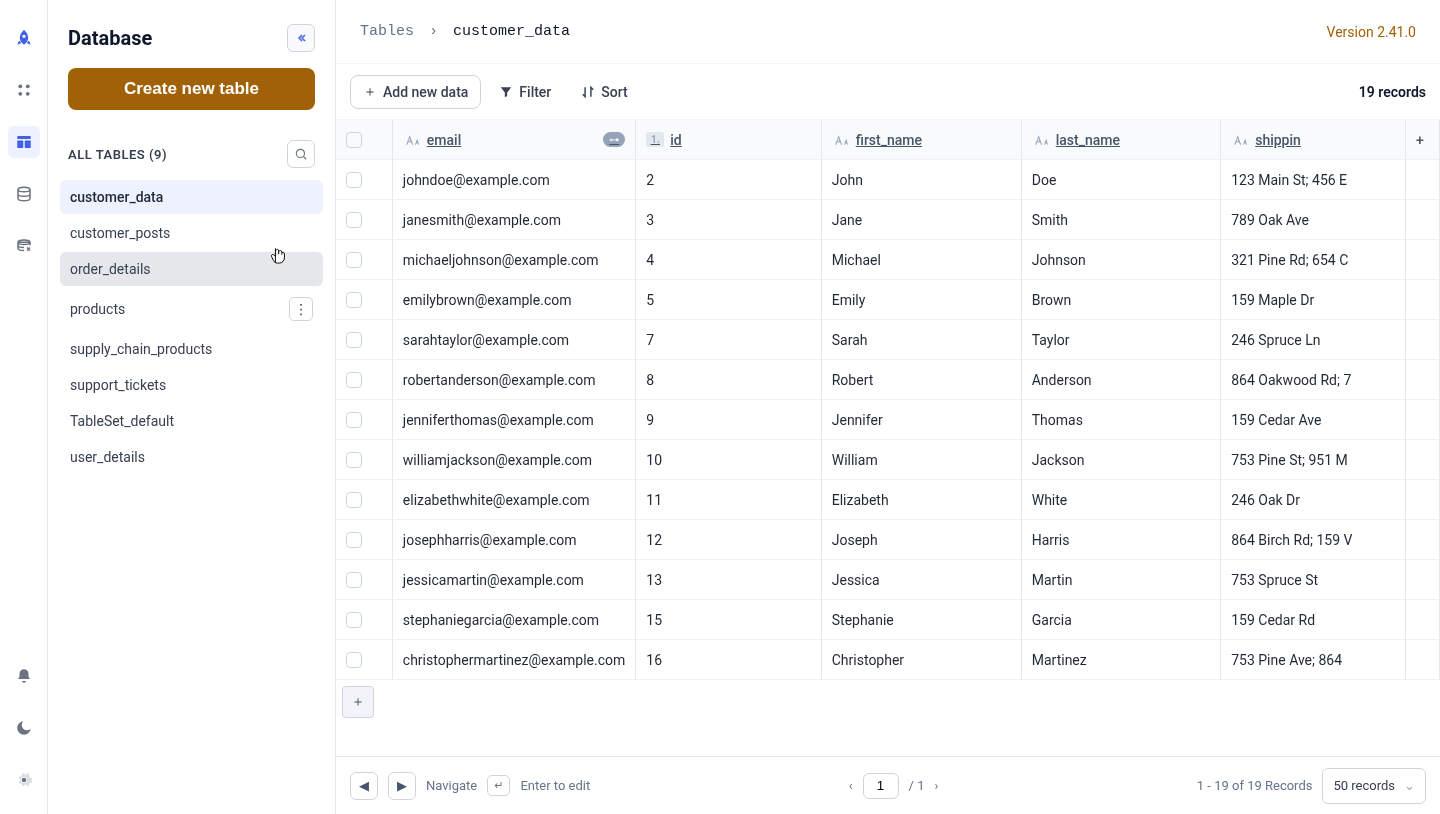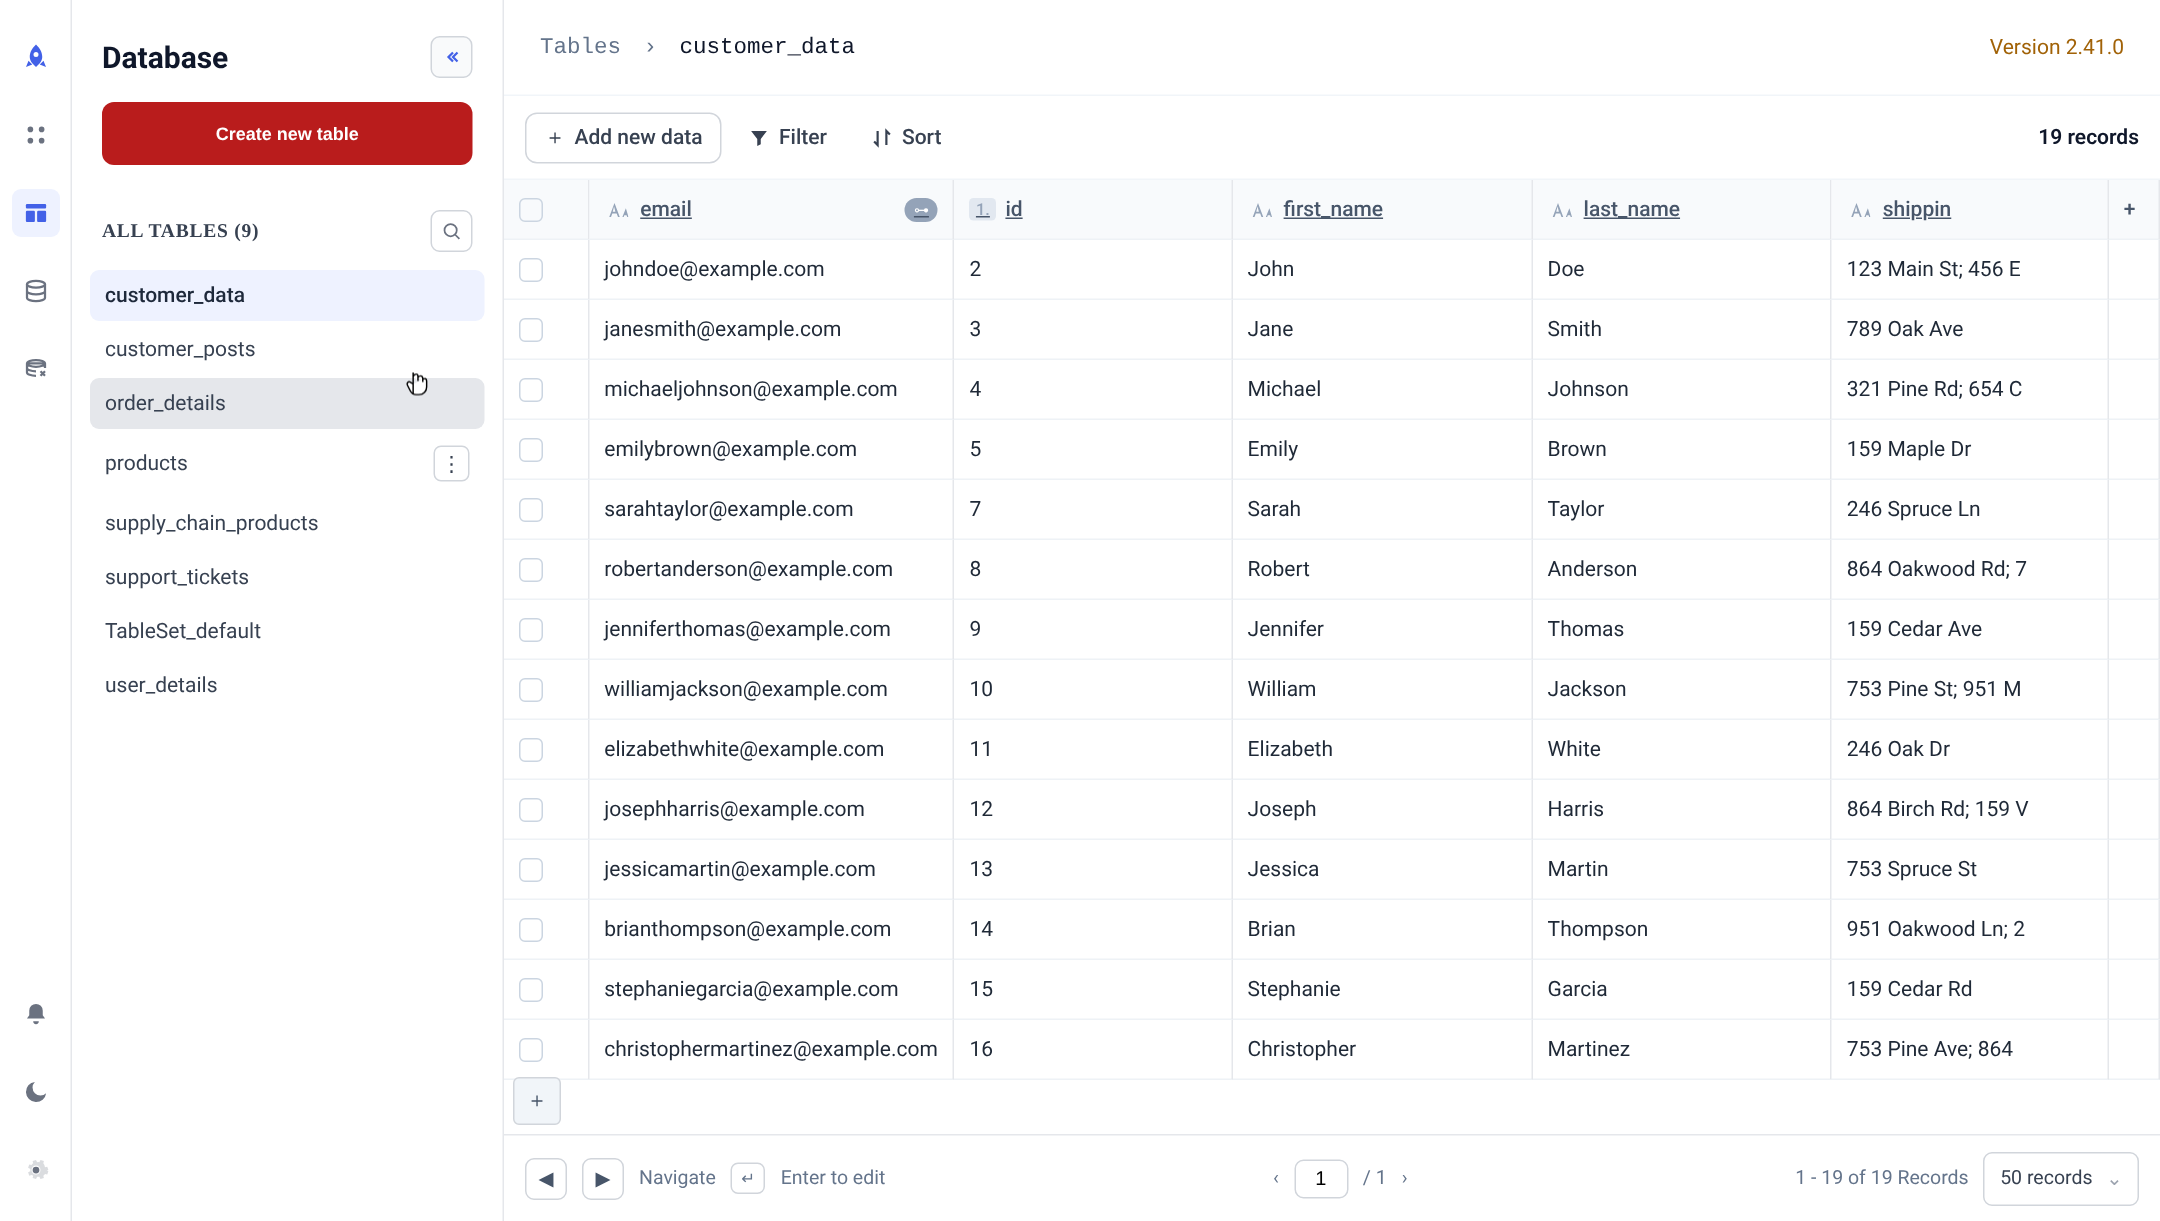--- a/index.html
+++ b/index.html
@@ -11,22 +11,22 @@
   .rail-icon { width: 32px; height: 32px; margin: 10px 0; display: flex; align-items: center; justify-content: center; border-radius: 6px; color: #6b7280; cursor: pointer;}
   .rail-icon.active { background: #eef2ff; color: #4361e7; }
   .rail-bottom { position: absolute; bottom: 8px; display: flex; flex-direction: column; align-items: center;}
 
   
   .sidebar { width: 288px; border-right: 1px solid #e5e7eb; display: flex; flex-direction: column; background: #fff;}
   .sb-head { padding: 24px 20px 16px; display: flex; align-items: center; justify-content: space-between;}
   .sb-title { font-size: 20px; font-weight: 700; color: #0f172a;}
   .collapse-btn { width: 28px; height: 28px; border: 1px solid #d1d5db; border-radius: 6px; background: #f9fafb; display: flex; align-items: center; justify-content: center; color: #4361e7; cursor: pointer;}
   .create-btn-wrap { padding: 0 20px 20px;}
-  .create-btn { width: 100%; background: #b91c1c; color: #fff; border: none; height: 42px; border-radius: 8px; font-size: 12px; font-weight: 600; cursor: pointer;}
-  .tables-hdr { padding: 10px 20px; display: flex; align-items: center; justify-content: space-between; color: #374151; font-size: 13px; font-weight: 600; letter-spacing: .5px; font-family: Liberation Serif, serif;}
+  .create-btn { width: 100%; background: #a16207; color: #fff; border: none; height: 42px; border-radius: 8px; font-size: 17px; font-weight: 600; cursor: pointer;}
+  .tables-hdr { padding: 10px 20px; display: flex; align-items: center; justify-content: space-between; color: #374151; font-size: 13px; font-weight: 600; letter-spacing: .5px;}
   .search-sq { width: 28px; height: 28px; border:1px solid #d1d5db; border-radius:6px; display:flex; align-items:center; justify-content:center; color:#6b7280; cursor:pointer;}
   .table-list { padding: 0 12px; flex:1; overflow-y:auto;}
   .table-item { padding: 9px 10px; border-radius: 6px; color:#374151; cursor:pointer; margin: 2px 0; display:flex; align-items:center; justify-content:space-between;}
   .table-item.selected { background:#eef2ff; color:#1e293b; font-weight:500;}
   .table-item.hover { background:#e5e7eb;}
   .table-item .more {width:24px; height:24px; border:1px solid #d1d5db; border-radius:5px; display:flex; align-items:center; justify-content:center;}
   .cursor-ptr { position: fixed; left: 270px; top: 247px; font-size:15px; pointer-events:none;}
 
   .sb-footer { height:56px; border-top:1px solid #e5e7eb; display:flex; align-items:center; padding:0 20px; justify-content:space-between; color:#4b5563;}
   .sb-footer .chev{ color:#9ca3af; }
@@ -372,29 +372,20 @@
                 <td class="col-sel"><span class="chk"></span></td>
                 <td class="col-email">jessicamartin@example.com</td>
                 <td class="col-id">13</td>
                 <td class="col-fn">Jessica</td>
                 <td class="col-ln">Martin</td>
                 <td class="col-ship">753 Spruce St</td>
                 <td class="col-add"></td>
               </tr>
               <tr>
                 <td class="col-sel"><span class="chk"></span></td>
-                <td class="col-email">brianthompson@example.com</td>
-                <td class="col-id">14</td>
-                <td class="col-fn">Brian</td>
-                <td class="col-ln">Thompson</td>
-                <td class="col-ship">951 Oakwood Ln; 2</td>
-                <td class="col-add"></td>
-              </tr>
-              <tr>
-                <td class="col-sel"><span class="chk"></span></td>
                 <td class="col-email">stephaniegarcia@example.com</td>
                 <td class="col-id">15</td>
                 <td class="col-fn">Stephanie</td>
                 <td class="col-ln">Garcia</td>
                 <td class="col-ship">159 Cedar Rd</td>
                 <td class="col-add"></td>
               </tr>
               <tr>
                 <td class="col-sel"><span class="chk"></span></td>
                 <td class="col-email">christophermartinez@example.com</td>

